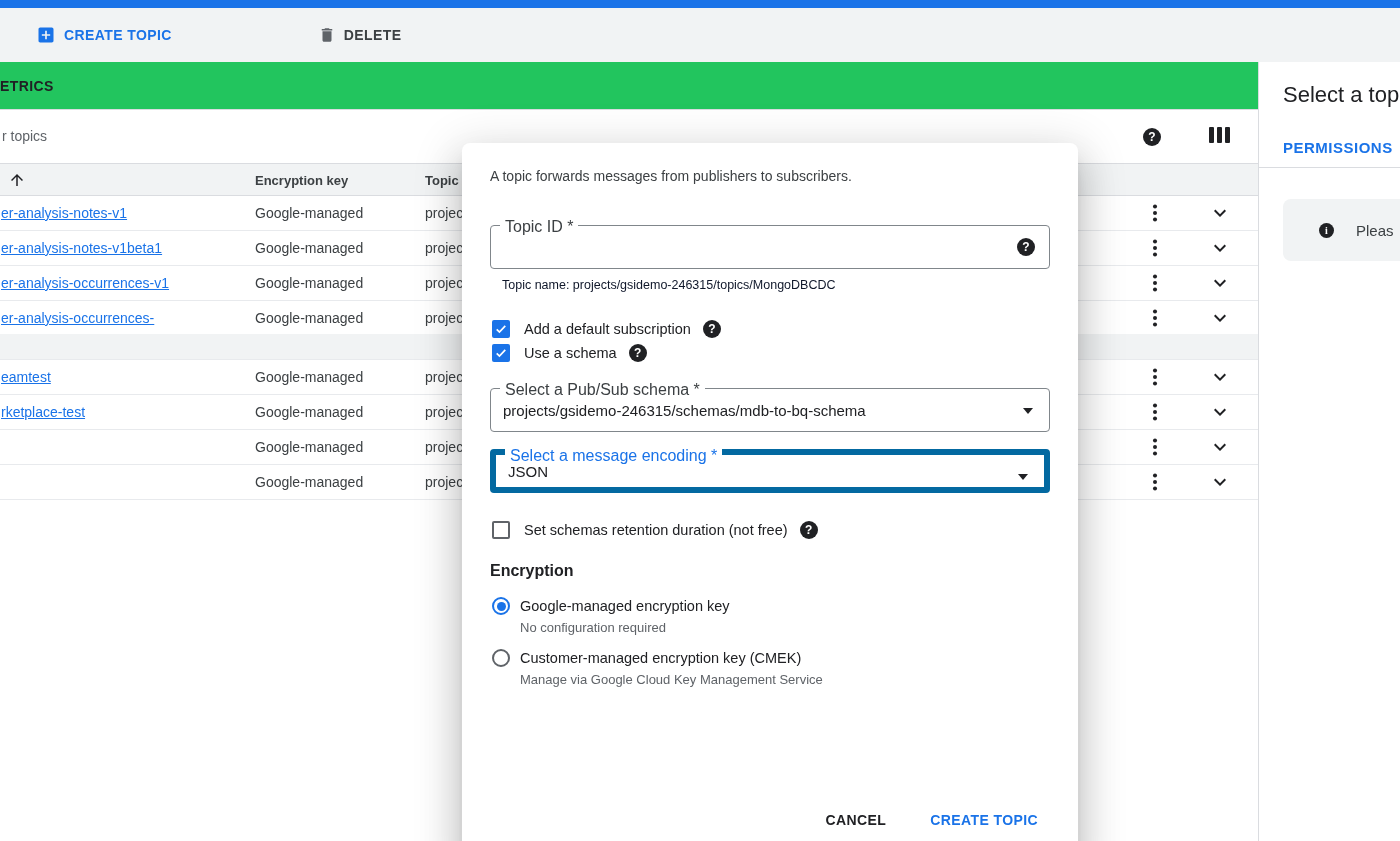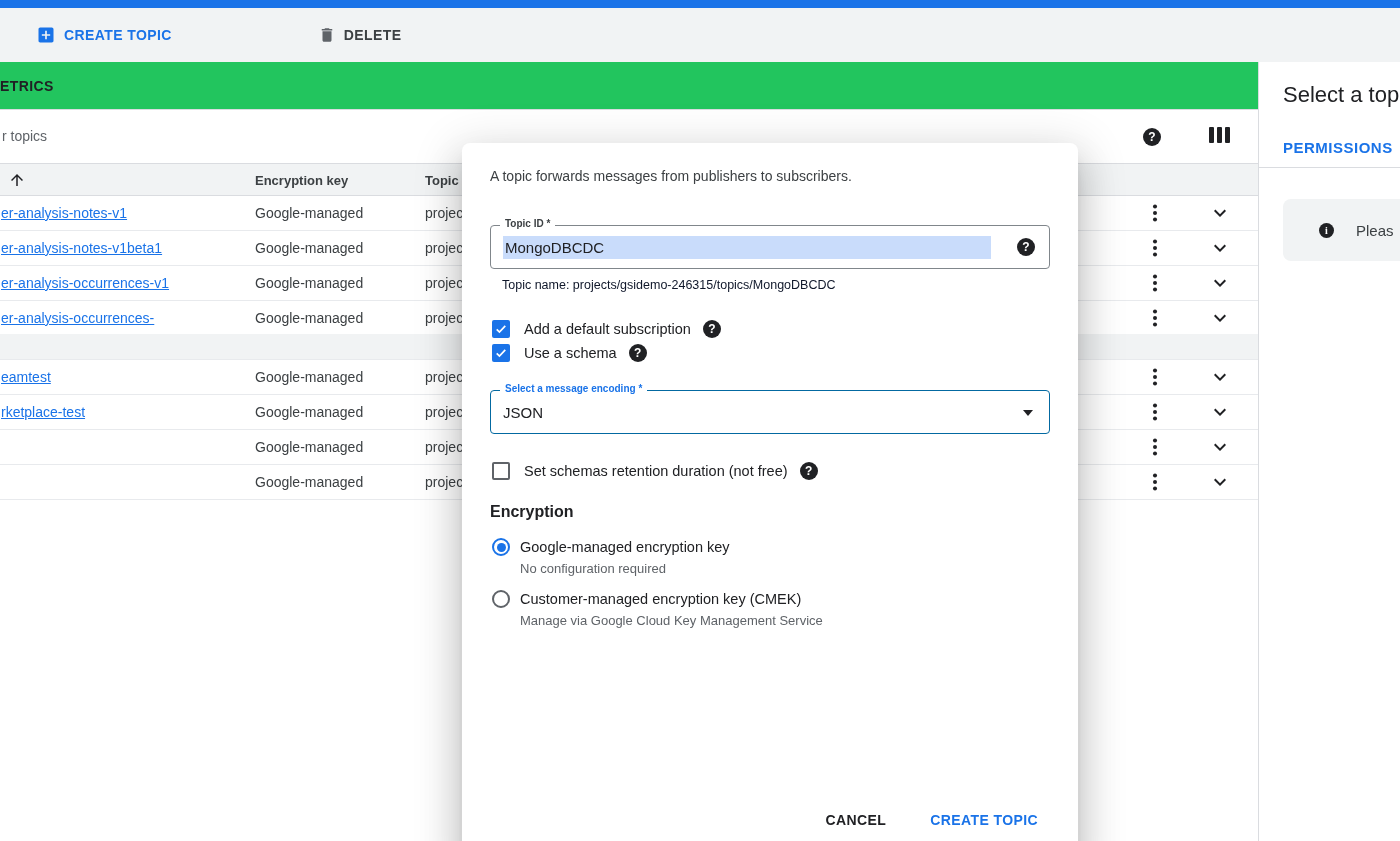--- a/index.html
+++ b/index.html
@@ -72,23 +72,23 @@
   .dialog { position:absolute; left:462px; top:143px; width:616px; height:730px; background:#fff;
             border-radius:8px; box-shadow:0 11px 15px -7px rgba(0,0,0,.2), 0 24px 38px 3px rgba(0,0,0,.14),
             0 9px 46px 8px rgba(0,0,0,.12); padding:0 28px; }
   .dlg-title { margin-top:36px; font-size:24px; line-height:28px; color:#202124; }
   .dlg-desc { margin-top:24px; font-size:14px; line-height:18px; color:#3c4043; }
 
   .field { position:relative; height:44px; border:1px solid #80868b; border-radius:4px; background:#fff;
            display:flex; align-items:center; padding-left:12px; }
   .field.f-topic { margin-top:40px; }
   .field.f-schema { margin-top:23px; cursor:pointer; }
-  .field.f-encoding { margin-top:25px; border:1px solid #0369a1; cursor:pointer;align-items:center; }
-  .flabel { position:absolute; top:-8px; left:9px; background:#fff; padding:0 5px; font-size:10px;
-            font-weight:bold; color:#3c4043; white-space:nowrap; }
+  .field.f-encoding { margin-top:17px; border:6px solid #0369a1; cursor:pointer;align-items:center; }
+  .flabel { position:absolute; top:-8px; left:9px; background:#fff; padding:0 5px; font-size:16px;
+            font-weight:normal; color:#3c4043; white-space:nowrap; }
   .f-encoding .flabel { color:#1a73e8; }
   .fvalue { font-size:15px; color:#202124; }
   .selhl { display:block; width:488px; height:23px; line-height:23px; background:#c9dcfb; padding-left:2px; }
   .field .help-badge { position:absolute; right:14px; top:12px; }
   .field .caret { position:absolute; right:16px; top:19px; }
   .helper { margin-top:8px; margin-left:12px; font-size:12.5px; line-height:16px; color:#0f172a; }
 
   .ckrow { display:flex; align-items:center; height:24px; }
   .ck1 { margin-top:24px; } .ck2 { margin-top:0; } .ck3 { margin-top:25px; }
   .ckbox { width:18px; height:18px; border-radius:2px; flex:0 0 auto; margin-left:2px; cursor:pointer; }
@@ -334,23 +334,20 @@
     <span class="info-badge">i</span>
     <span class="itext">Pleas</span>
   </div>
 </div>
 
 <div class="dialog">
   <div class="dlg-desc">A topic forwards messages from publishers to subscribers.</div>
 
   <div class="field f-topic">
     <span class="flabel">Topic ID *</span>
-    <div class="fvalue">
-      <span class="selhl"><span>MongoDBCDC</span></span>
-    </div>
     <span class="help-badge">?</span>
   </div>
   <div class="helper">Topic name: projects/gsidemo-246315/topics/MongoDBCDC</div>
 
   <div class="ckrow ck1">
     <span class="ckbox checked">
       <svg width="14" height="14" viewBox="0 0 18 18">
           <path fill="none" stroke="#fff" stroke-width="2.2" d="M3.5 9.5l3.5 3.5 7.5-8"></path>
         </svg>
     </span>
@@ -361,20 +358,25 @@
   <div class="ckrow ck2">
     <span class="ckbox checked">
       <svg width="14" height="14" viewBox="0 0 18 18">
           <path fill="none" stroke="#fff" stroke-width="2.2" d="M3.5 9.5l3.5 3.5 7.5-8"></path>
         </svg>
     </span>
     <span class="cklabel">Use a schema</span>
     <span class="help-badge">?</span>
   </div>
 
+  <div class="field f-schema">
+    <span class="flabel">Select a Pub/Sub schema *</span>
+    <div class="fvalue">projects/gsidemo-246315/schemas/mdb-to-bq-schema</div>
+    <span class="caret"></span>
+  </div>
 
   <div class="field f-encoding">
     <span class="flabel">Select a message encoding *</span>
     <div class="fvalue">JSON</div>
     <span class="caret"></span>
   </div>
 
   <div class="ckrow ck3">
     <span class="ckbox unchecked"></span>
     <span class="cklabel">Set schemas retention duration (not free)</span>

